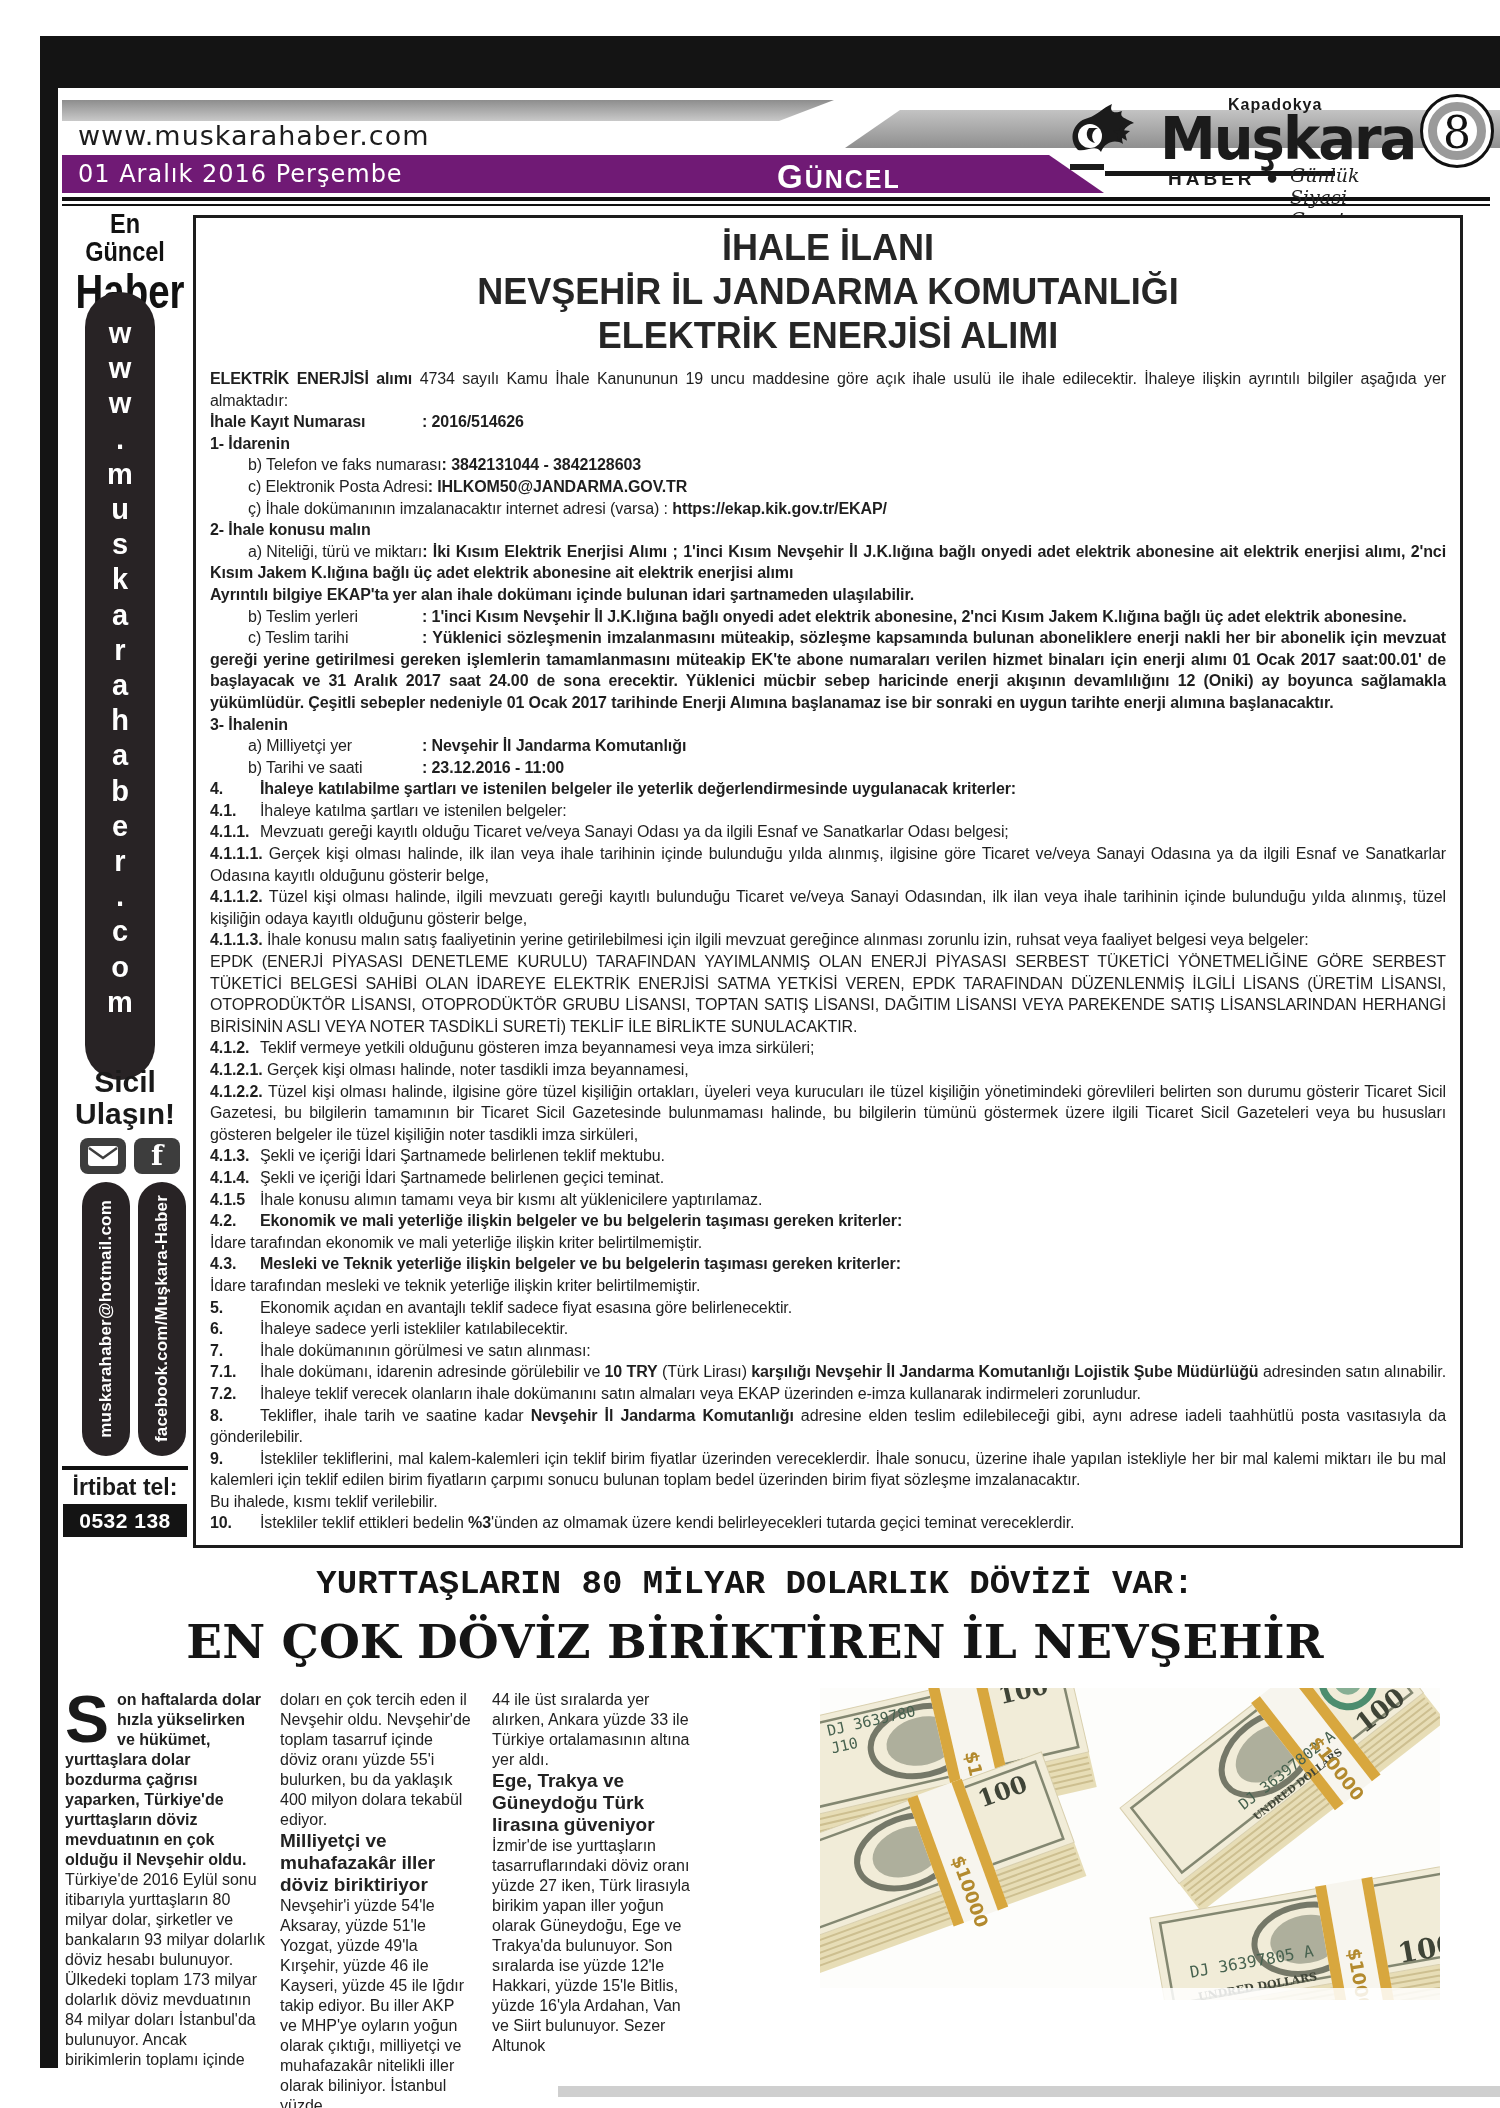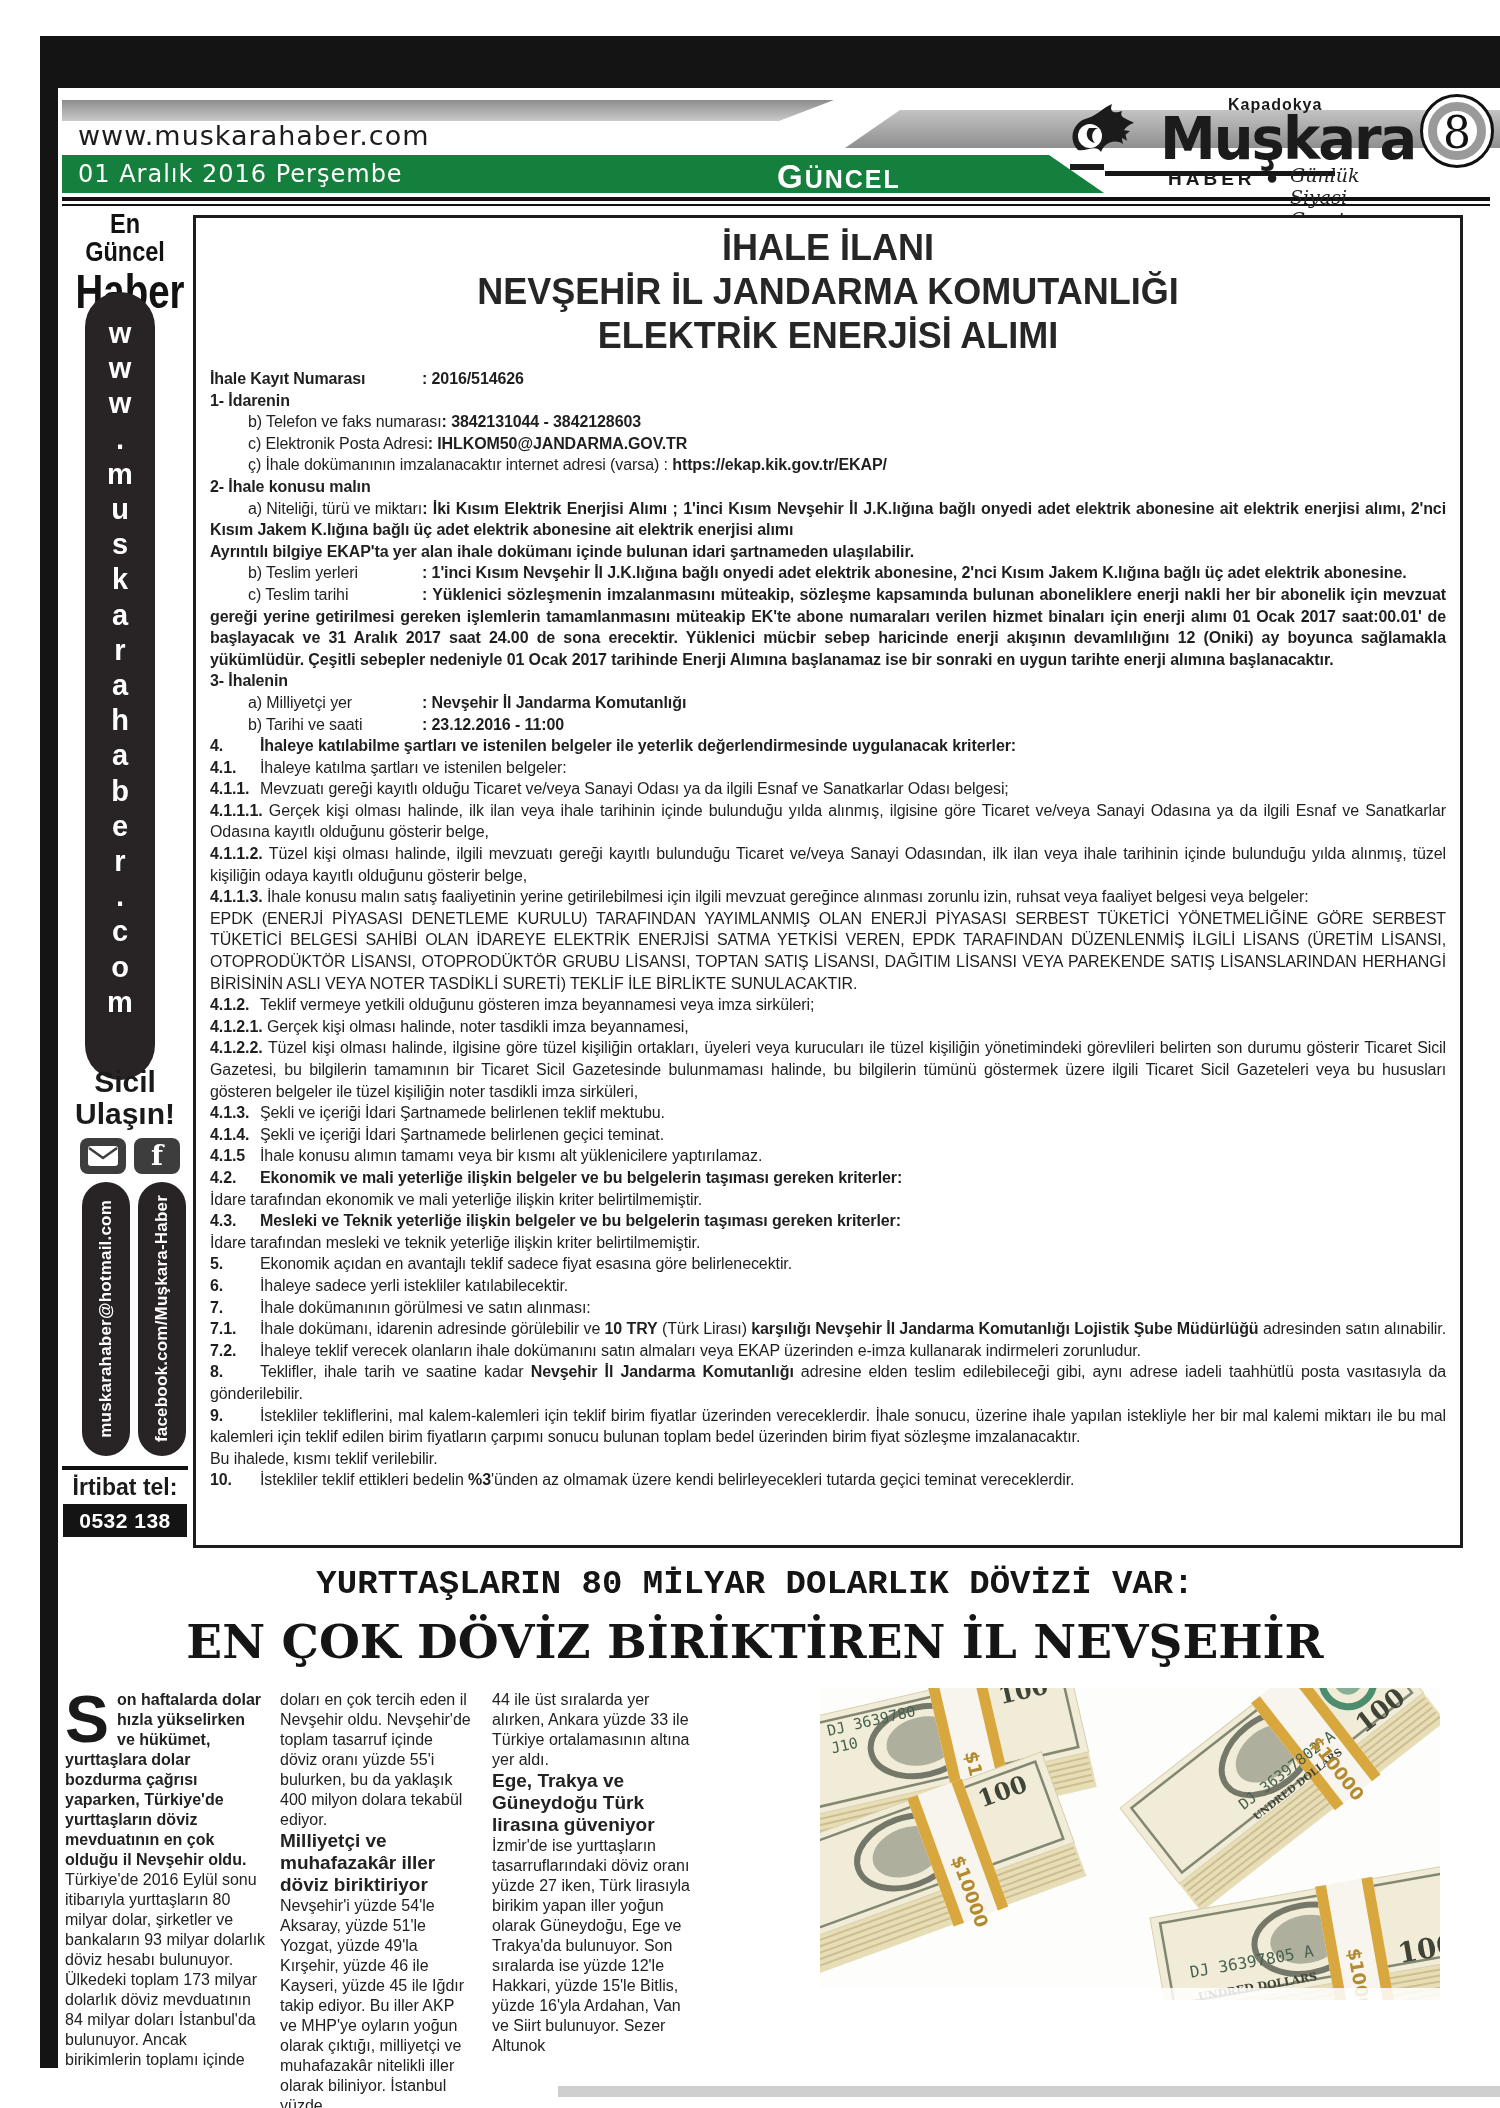--- a/index.html
+++ b/index.html
@@ -14,21 +14,21 @@
 
   
   .grey-ribbon{left:62px;top:100px;width:772px;height:21px;
       background:linear-gradient(180deg,#8d8d8d,#c9c9c9);
       clip-path:polygon(0 0,100% 0,calc(100% - 55px) 100%,0 100%);}
   .grey-ribbon-right{left:845px;top:110px;width:655px;height:38px;
       background:linear-gradient(180deg,#c3c3c3,#8f8f8f);
       clip-path:polygon(55px 0,100% 0,100% 100%,0 100%);}
   .url-banner{left:78px;top:120px;font-family:"DejaVu Sans",sans-serif;
       font-size:27px;letter-spacing:1px;color:#1d1d1d;}
-  .date-flag{left:62px;top:155px;width:1042px;height:38px;background:#15803d;
+  .date-flag{left:62px;top:155px;width:1042px;height:38px;background:#701a75;
       clip-path:polygon(0 0,calc(100% - 55px) 0,100% 100%,0 100%);}
   .date-text{position:absolute;left:16px;top:5px;color:#fff;font-family:"DejaVu Sans",sans-serif;
       font-size:24px;letter-spacing:1px;}
   .section-flag-label{position:absolute;left:715px;top:3px;color:#fff;font-weight:bold;
       font-size:25px;letter-spacing:2px;}
   .section-flag-label::first-letter{font-size:33px;}
   .header-line{left:1105px;top:171px;width:230px;height:5px;background:#161616;}
   .double-rule{left:62px;top:197px;width:1428px;height:9px;
       border-top:4px solid #101010;border-bottom:2px solid #101010;box-sizing:border-box;}
 
@@ -194,20 +194,21 @@
   <div class="abs sb-tel-label">İrtibat tel:</div>
   <div class="abs sb-tel-box">0532 138 1089</div>
 
   <div class="abs notice">
     <div class="notice-title">
       <span class="tl">İHALE İLANI</span>
       <span class="tl">NEVŞEHİR İL JANDARMA KOMUTANLIĞI</span>
       <span class="tl">ELEKTRİK ENERJİSİ ALIMI</span>
     </div>
     <div id="notice-body">
+        <div class="nline just"><span class="b">ELEKTRİK ENERJİSİ alımı </span><span>4734 sayılı Kamu İhale Kanununun 19 uncu maddesine göre açık ihale usulü ile ihale edilecektir.  İhaleye ilişkin ayrıntılı bilgiler aşağıda yer almaktadır:</span></div>
         <div class="nline"><span class="kv-top">İhale Kayıt Numarası</span><span class="b">: 2016/514626</span></div>
         <div class="nline"><span class="b">1- İdarenin</span></div>
         <div class="nline ind"><span class="kv-a">b) Telefon ve faks numarası</span><span class="b">: 3842131044 - 3842128603</span></div>
         <div class="nline ind"><span class="kv-a">c) Elektronik Posta Adresi</span><span class="b">: IHLKOM50@JANDARMA.GOV.TR</span></div>
         <div class="nline ind"><span class="kv-a">ç) İhale dokümanının imzalanacaktır internet adresi (varsa)</span><span> : </span><span class="b">https://ekap.kik.gov.tr/EKAP/</span></div>
         <div class="nline"><span class="b">2- İhale konusu malın</span></div>
         <div class="nline ind just"><span class="kv-a">a) Niteliği, türü ve miktarı</span><span class="b">: </span><span class="b">İki Kısım Elektrik Enerjisi Alımı ; 1'inci Kısım Nevşehir İl J.K.lığına bağlı onyedi adet elektrik abonesine ait elektrik enerjisi alımı, 2'nci Kısım Jakem K.lığına bağlı üç adet elektrik abonesine ait elektrik enerjisi alımı</span></div>
         <div class="nline"><span class="b">Ayrıntılı bilgiye EKAP'ta yer alan ihale dokümanı içinde bulunan idari şartnameden ulaşılabilir.</span></div>
         <div class="nline ind just"><span class="kv-a">b) Teslim yerleri</span><span class="b">: </span><span class="b">1'inci Kısım Nevşehir İl J.K.lığına bağlı onyedi adet elektrik abonesine, 2'nci Kısım Jakem K.lığına bağlı üç adet elektrik abonesine.</span></div>
         <div class="nline ind just"><span class="kv-a">c) Teslim tarihi</span><span class="b">: </span><span class="b">Yüklenici sözleşmenin imzalanmasını müteakip, sözleşme kapsamında bulunan aboneliklere enerji nakli her bir abonelik için mevzuat gereği yerine getirilmesi gereken işlemlerin tamamlanmasını müteakip EK'te abone numaraları verilen hizmet binaları için enerji alımı  01 Ocak 2017 saat:00.01' de başlayacak ve 31 Aralık 2017 saat 24.00 de sona erecektir. Yüklenici mücbir sebep haricinde enerji akışının devamlılığını 12 (Oniki) ay boyunca sağlamakla yükümlüdür. Çeşitli sebepler nedeniyle 01 Ocak 2017 tarihinde Enerji Alımına başlanamaz ise bir sonraki en uygun tarihte enerji alımına başlanacaktır.</span></div>

